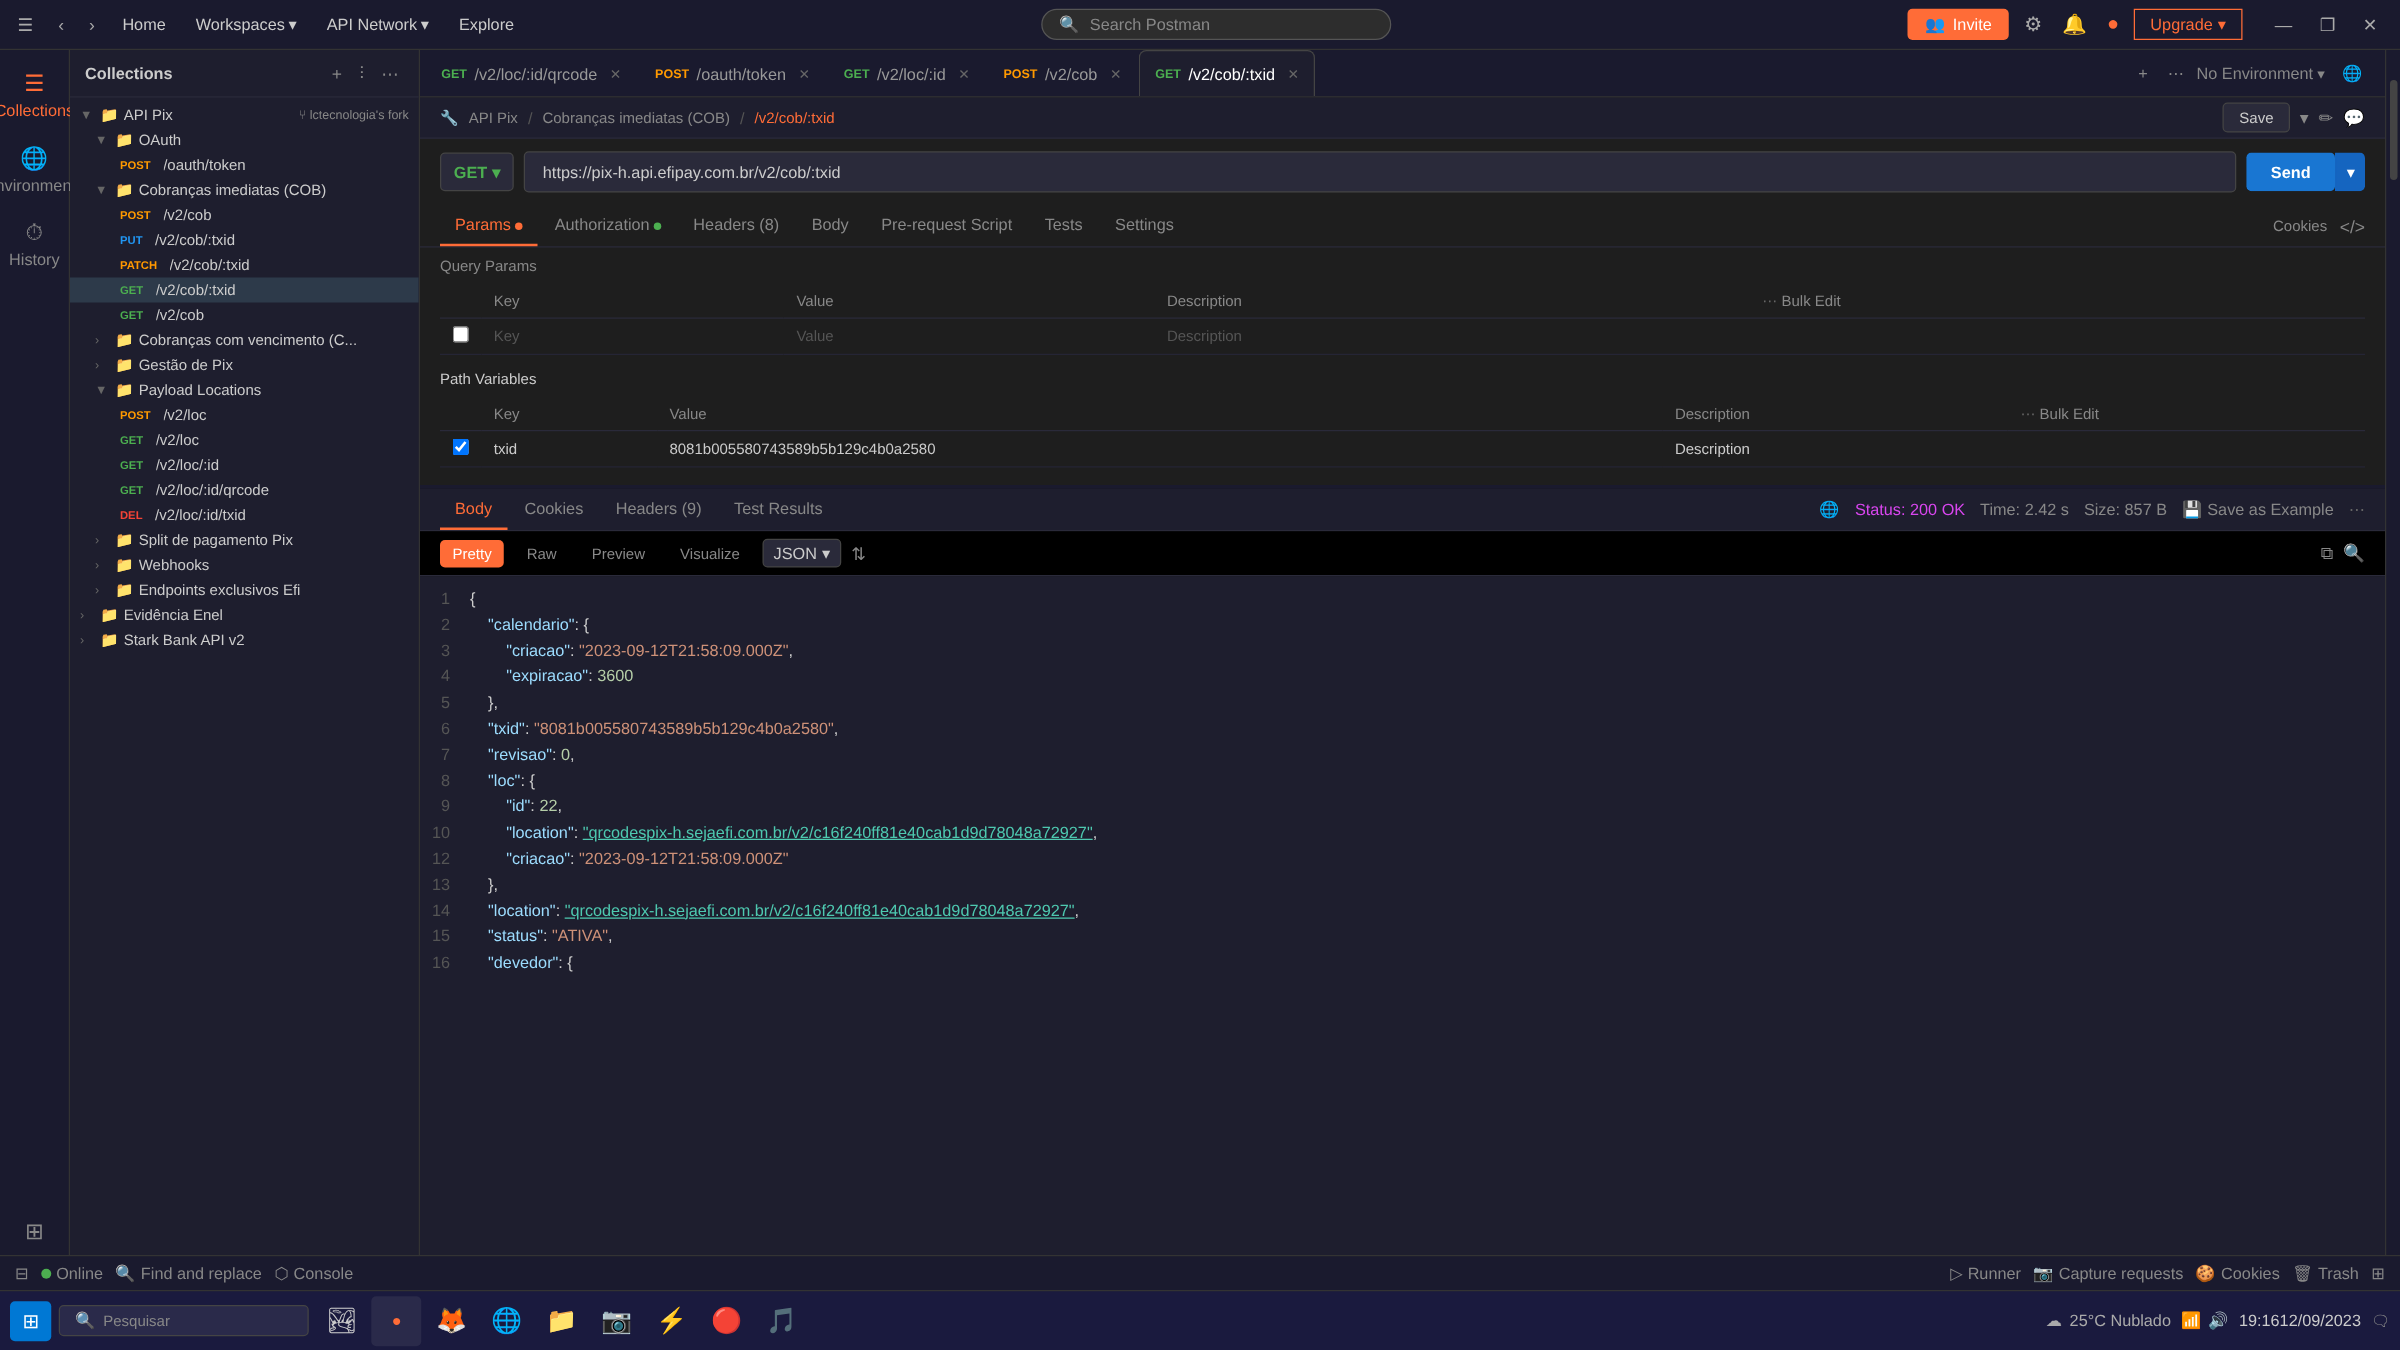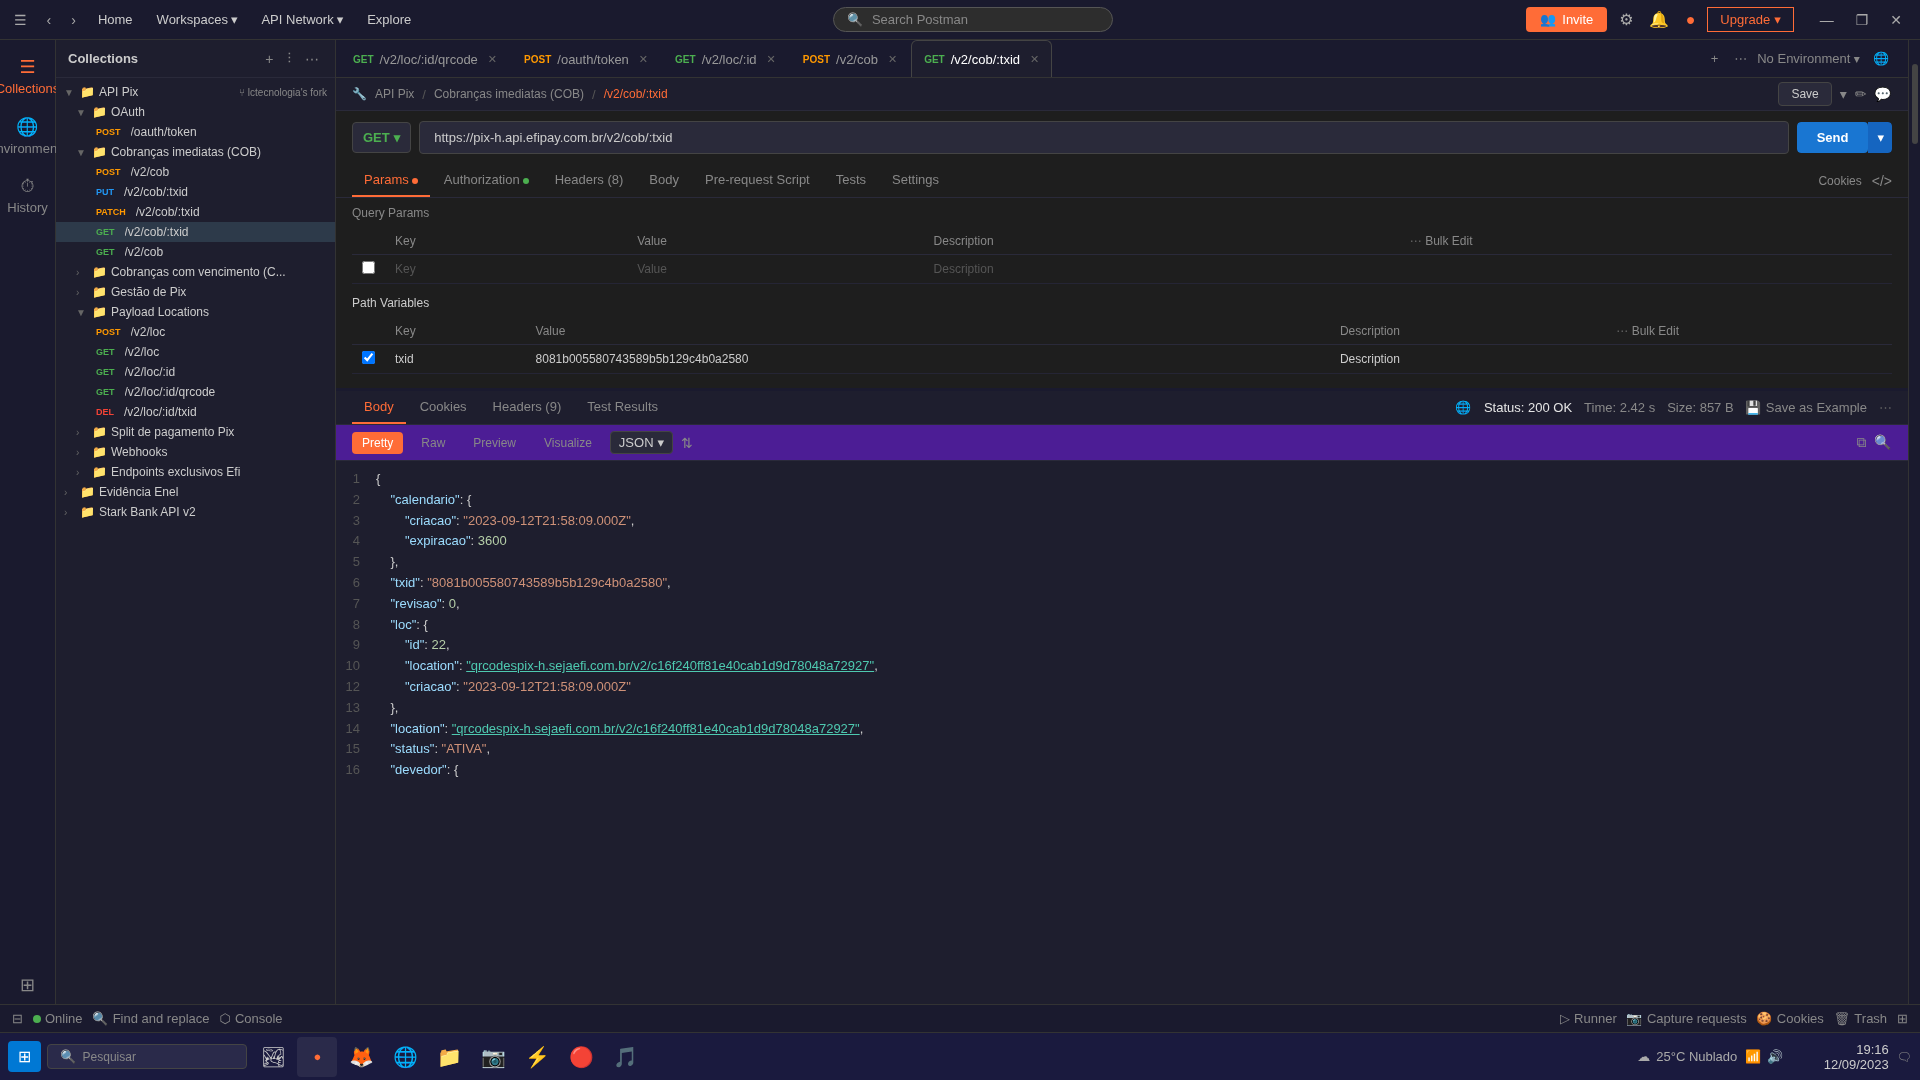--- a/index.html
+++ b/index.html
@@ -93,27 +93,27 @@
     .more-btn { color: #666; font-size: 12px; cursor: pointer; }
     .path-vars-title { color: #ccc; font-size: 12px; font-weight: 500; margin: 12px 0 8px; }
     .value-cell { color: #888; }
 
     
     .response-section { flex: 1; display: flex; flex-direction: column; border-top: 3px solid #1a1a2e; overflow: hidden; }
     .response-tabs { display: flex; align-items: center; padding: 0 16px; border-bottom: 1px solid #2a2a3a; gap: 2px; flex-shrink: 0; background: #1e1e2e; }
     .resp-tab { padding: 8px 12px; cursor: pointer; color: #888; font-size: 13px; border-bottom: 2px solid transparent; }
     .resp-tab.active { color: #ff6c37; border-bottom-color: #ff6c37; }
     .response-meta { margin-left: auto; display: flex; align-items: center; gap: 12px; font-size: 12px; }
-    .status-ok { color: #e5e5e5; }
+    .status-ok { color: #d946ef; }
     .meta-info { color: #888; }
     .save-example-btn { color: #888; font-size: 12px; cursor: pointer; display: flex; align-items: center; gap: 4px; }
     .resp-more { color: #666; cursor: pointer; }
 
     
-    .format-bar { display: flex; align-items: center; padding: 6px 16px; gap: 8px; border-bottom: 1px solid #2a2a3a; background: #4c1d95; flex-shrink: 0; }
+    .format-bar { display: flex; align-items: center; padding: 6px 16px; gap: 8px; border-bottom: 1px solid #2a2a3a; background: #000000; flex-shrink: 0; }
     .format-btn { padding: 4px 10px; border-radius: 4px; cursor: pointer; font-size: 12px; color: #888; background: none; border: none; }
     .format-btn.active { background: #ff6c37; color: white; }
     .format-select { background: #2a2a3a; border: 1px solid #444; border-radius: 4px; color: #ccc; padding: 3px 8px; font-size: 12px; cursor: pointer; display: flex; align-items: center; gap: 4px; }
     .format-icon { color: #888; font-size: 14px; cursor: pointer; }
     .format-right { margin-left: auto; display: flex; gap: 8px; }
 
     
     .json-body { flex: 1; overflow-y: auto; background: #1e1e2e; padding: 8px 0; font-family: 'Courier New', monospace; font-size: 12px; line-height: 1.6; }
     .json-line { display: flex; padding: 0 8px; }
     .line-num { width: 32px; color: #555; text-align: right; padding-right: 16px; user-select: none; flex-shrink: 0; }
@@ -131,21 +131,21 @@
     .status-item { display: flex; align-items: center; gap: 4px; cursor: pointer; }
     .online-dot { width: 8px; height: 8px; border-radius: 50%; background: #4caf50; }
 
     
     .taskbar { height: 48px; background: #1a1a3e; display: flex; align-items: center; padding: 0 8px; gap: 6px; flex-shrink: 0; border-top: 1px solid #333; }
     .taskbar-start { background: #0078d4; border: none; border-radius: 4px; padding: 6px 10px; cursor: pointer; }
     .taskbar-search { background: #2a2a4a; border: 1px solid #444; border-radius: 4px; display: flex; align-items: center; gap: 6px; padding: 4px 12px; width: 200px; }
     .taskbar-icons { display: flex; gap: 4px; }
     .taskbar-icon { width: 40px; height: 40px; display: flex; align-items: center; justify-content: center; cursor: pointer; border-radius: 4px; font-size: 20px; }
     .taskbar-right { margin-left: auto; display: flex; align-items: center; gap: 8px; }
-    .taskbar-time { display: flex; flex-direction: column; align-items: flex-end; font-size: 11px; color: #ccc; margin-left: 32px; }
+    .taskbar-time { display: flex; flex-direction: row; align-items: flex-end; font-size: 11px; color: #ccc; }
     .taskbar-sys { display: flex; align-items: center; gap: 6px; color: #aaa; font-size: 12px; }
     .request-response-area { flex: 1; display: flex; flex-direction: column; overflow: hidden; }
     .right-side-panel { width: 8px; background: #1a1a2e; flex-shrink: 0; }
   </style>
 </head>
 <body>
 
 <div class="titlebar">
   <div class="titlebar-left">
     <button class="nav-btn">☰</button>

